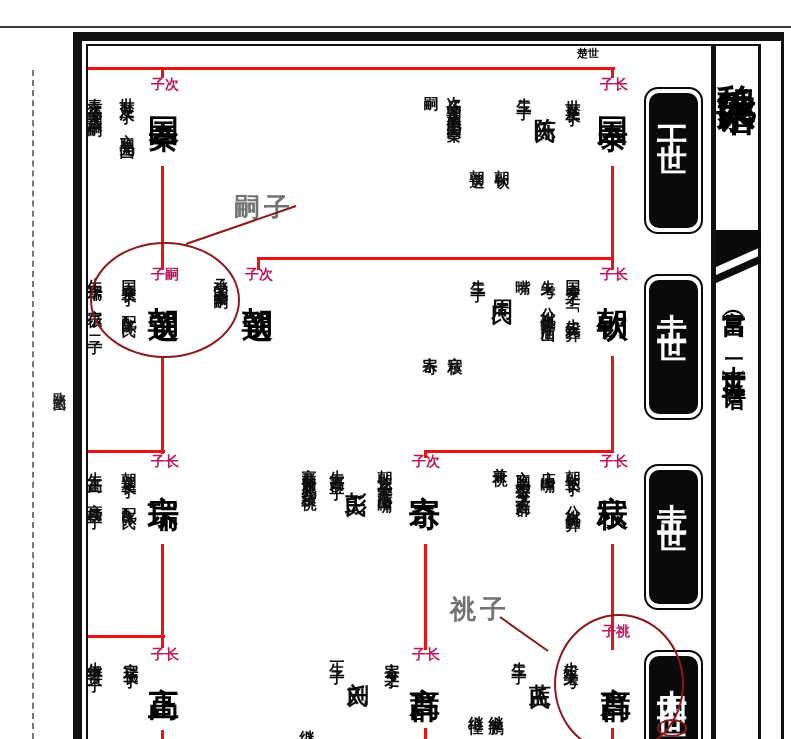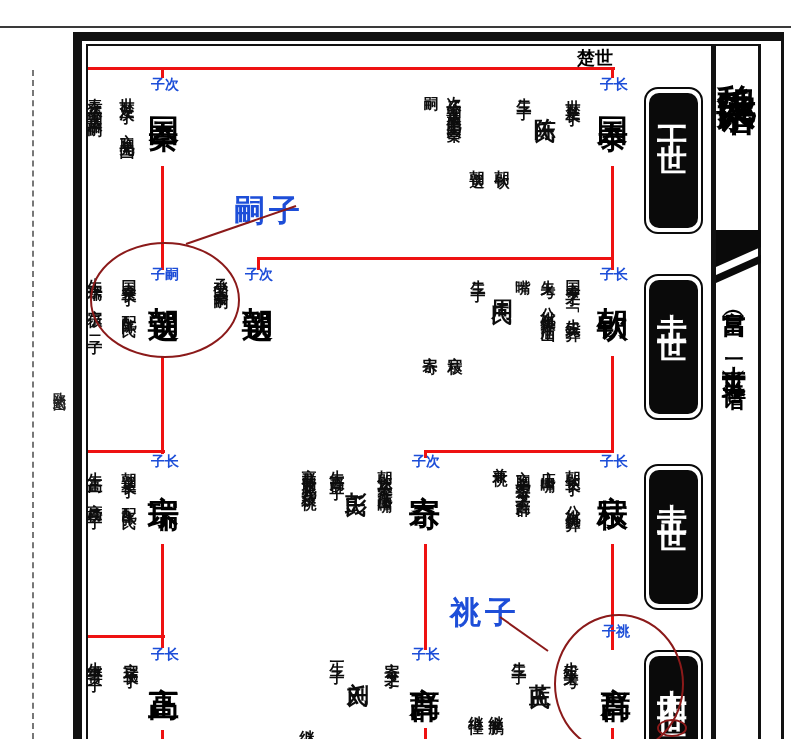--- a/index.html
+++ b/index.html
@@ -2,25 +2,25 @@
 <html><head>
 <meta charset="utf-8">
 <style>
   html,body{margin:0;padding:0;background:#fff;}
   #page{position:relative;width:791px;height:739px;background:#ffffff;overflow:hidden;
         font-family:"Liberation Sans","DejaVu Sans",sans-serif;color:#111;}
   .v{writing-mode:vertical-rl;text-orientation:mixed;}
   .col{position:absolute;font-size:15px;line-height:1;letter-spacing:4px;font-weight:700;color:#0d0d0d;z-index:2;}
   .name{position:absolute;font-size:31px;line-height:1;letter-spacing:5px;font-weight:700;color:#000;z-index:2;}
   .spouse{font-size:22px;letter-spacing:3px;}
-  .blabel{position:absolute;font-size:14px;font-weight:700;color:#1d4ed8;white-space:nowrap;z-index:3;}
-  .hlabel{position:absolute;font-size:18px;font-weight:700;color:#000;white-space:nowrap;z-index:2;}
+  .blabel{position:absolute;font-size:14px;font-weight:700;color:#be185d;white-space:nowrap;z-index:3;}
+  .hlabel{position:absolute;font-size:11px;font-weight:700;color:#000;white-space:nowrap;z-index:2;}
   .redline{position:absolute;background:#ee1111;z-index:1;}
   .frame{position:absolute;z-index:0;background:transparent;}
-  .maroon-label{position:absolute;color:#1d4ed8;font-size:31px;font-weight:600;letter-spacing:4px;white-space:nowrap;z-index:5;}
+  .maroon-label{position:absolute;color:#737373;font-size:26px;font-weight:600;letter-spacing:4px;white-space:nowrap;z-index:5;}
   .ellipse{position:absolute;border:2.5px solid #8b1a1a;border-radius:50%;z-index:5;background:transparent;}
   .genbox-outline{position:absolute;left:644px;width:59px;border:2px solid #0a0a0a;border-radius:14px;background:#fff;z-index:1;box-sizing:border-box;}
   .genbox-inner{position:absolute;left:3px;right:3px;top:4px;bottom:4px;background:#0a0a0a;border-radius:10px;}
   .genbox-text{position:absolute;left:11px;top:13px;color:#fff;font-size:30px;line-height:1;letter-spacing:9px;font-weight:700;}
   .sidebar-title{position:absolute;left:717px;top:52px;font-size:40px;line-height:1;letter-spacing:3px;font-weight:800;color:#000;z-index:2;}
   .sidebar-volume{position:absolute;left:722px;top:292px;font-size:24px;line-height:1;letter-spacing:5px;font-weight:700;color:#000;z-index:2;}
   .fold{position:absolute;left:32px;top:70px;height:669px;border-left:2px dashed #777;z-index:0;}
   .toprule{position:absolute;left:0;top:26px;width:791px;height:2px;background:#3a3a3a;z-index:0;}
   .marginlabel{position:absolute;left:50px;top:382px;font-size:13px;letter-spacing:3px;color:#222;font-weight:600;z-index:1;}
   svg.overlay{position:absolute;left:0;top:0;z-index:6;pointer-events:none;}

